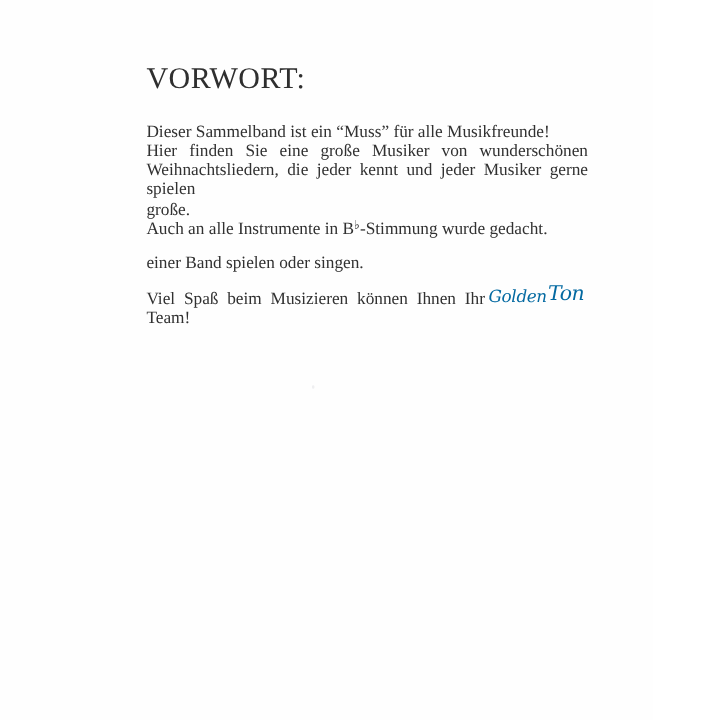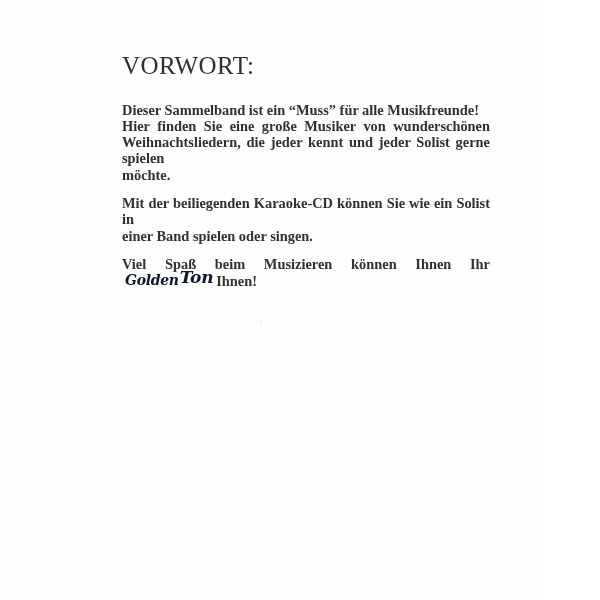--- a/index.html
+++ b/index.html
@@ -41,21 +41,20 @@
     white-space: pre;
   }
 
   .para {
     font-size: 14.4px;
     line-height: 16.3px;
     color: #313131;
     text-align: justify;
     text-justify: inter-word;
     margin: 0;
-    font-weight: bold;
   }
 
   .para + .para {
     margin-top: 12px;
   }
 
   
   .para .line-last {
     display: block;
   }
@@ -65,21 +64,21 @@
     vertical-align: 0.38em;
     line-height: 0;
     letter-spacing: 0;
   }
 
   .logo-goldenton {
     font-family: "DejaVu Serif", "Liberation Serif", serif;
     font-style: italic;
     font-size: 14.5px;
     letter-spacing: -0.3px;
-    color: #0f172a;
+    color: #0369a1;
     white-space: nowrap;
     padding: 0 3px;
     display: inline-block;
     transform: translateY(-1px);
   }
   .logo-goldenton .lg-golden {
     font-size: 14px;
   }
   .logo-goldenton .lg-ton {
     font-size: 17px;
@@ -103,30 +102,30 @@
 
 <div class="page">
 
   <div class="content">
 
     <h1 class="title">VORWORT:</h1>
 
     <p class="para">
       <span class="line-last">Dieser Sammelband ist ein “Muss” für alle Musikfreunde!</span>
       <span style="display: block; text-align: justify; text-align-last: justify;">Hier finden Sie eine große Musiker von wunderschönen</span>
-      <span style="display: block; text-align: justify; text-align-last: justify;">Weihnachtsliedern, die jeder kennt und jeder Solist gerne spielen</span>
-      <span class="line-last">möchte.</span>
+      <span style="display: block; text-align: justify; text-align-last: justify;">Weihnachtsliedern, die jeder kennt und jeder Musiker gerne spielen</span>
+      <span class="line-last">große.</span>
+      <span class="line-last"><span>Auch an alle Instrumente in B</span><span class="flat">♭</span><span>-Stimmung wurde gedacht.</span></span>
     </p>
 
     <p class="para">
-      <span style="display: block; text-align: justify; text-align-last: justify;">Mit der beiliegenden Karaoke-CD können Sie wie ein Solist in</span>
       <span class="line-last">einer Band spielen oder singen.</span>
     </p>
 
     <p class="para">
-      <span class="line-last"><span>Viel Spaß beim Musizieren können Ihnen Ihr</span><span class="logo-goldenton"><span class="lg-golden">Golden</span><span class="lg-ton">Ton</span></span><span>Ihnen!</span></span>
+      <span class="line-last"><span>Viel Spaß beim Musizieren können Ihnen Ihr</span><span class="logo-goldenton"><span class="lg-golden">Golden</span><span class="lg-ton">Ton</span></span><span>Team!</span></span>
     </p>
 
   </div>
 
   <div class="speck"></div>
 
 </div>
 
 </body></html>

